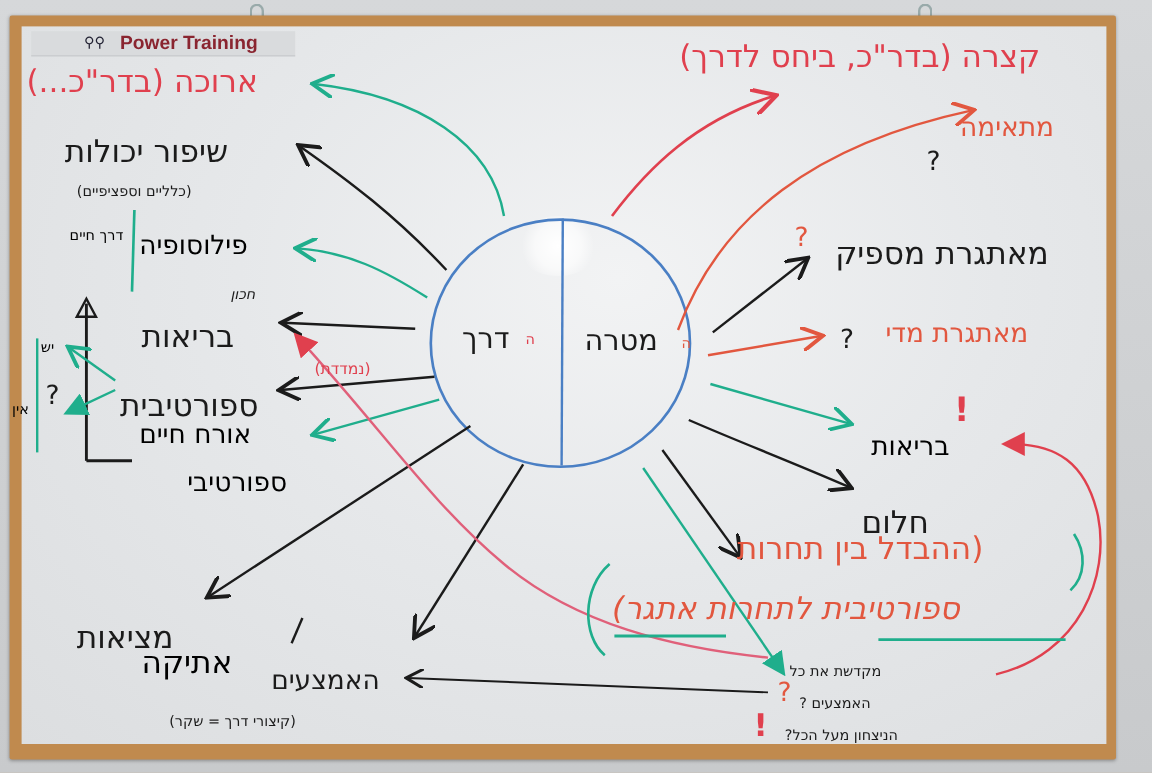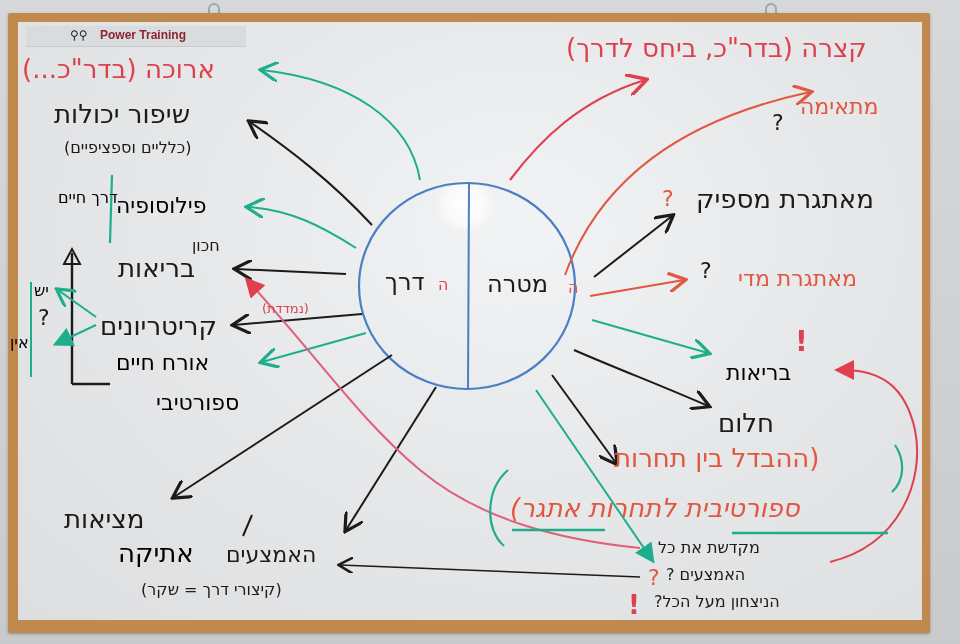--- a/index.html
+++ b/index.html
@@ -18,36 +18,36 @@
     position:absolute; left:18px; top:22px; width:904px; height:598px;
     background:radial-gradient(ellipse at 55% 35%, #f2f3f4 0%, #e6e8ea 45%, #dcdee0 100%);
   }
   .hook { position:absolute; top:3px; width:8px; height:10px; border:2px solid #9aa; border-bottom:none; border-radius:6px 6px 0 0; }
   .logo-strip {
     position:absolute; left:26px; top:26px; width:220px; height:20px;
     background:#d9dbdd; border-bottom:1px solid #c8cacc;
   }
   .logo-text {
     position:absolute; left:100px; top:28px; font-family:"Liberation Sans", sans-serif;
-    font-weight:bold; font-size:12px; color:#8a2530;
+    font-weight:bold; font-size:16px; color:#8a2530;
   }
   .logo-icon { position:absolute; left:70px; top:28px; font-size:12px; color:#223; }
   svg.lines { position:absolute; left:0; top:0; }
   .t {
     position:absolute; white-space:nowrap; direction:rtl;
     font-family:"DejaVu Sans", sans-serif; line-height:1;
   }
-  .black { color:#1b1b1b; }
+  .black { color:#1b1b1b;margin-top:13px; }
   .red { color:#e0404e; }
   .orange { color:#e2573f; }
   .green { color:#000000; }
   .center-word { font-size:24px; color:#1b1b1b; }
   .lg { font-size:26px; }
   .md { font-size:22px; }
-  .sm { font-size:16px; }
+  .sm { font-size:12px; }
   .xs { font-size:13px; }
   .q { position:absolute; font-size:22px; }
   .glare { position:absolute; left:430px; top:180px; width:70px; height:50px; border-radius:50%; background:radial-gradient(circle,#ffffff 0%,rgba(255,255,255,0.6) 45%,rgba(255,255,255,0) 70%); }
 </style>
 </head>
 <body>
 
 <div class="wall"></div>
 <div class="hook" style="left:208px;"></div>
 <div class="hook" style="left:765px;"></div>
@@ -129,24 +129,24 @@
 <span class="t center-word" style="left:385px; top:270px;">דרך</span>
 <span class="t red sm" style="left:438px; top:277px;">ה</span>
 <span class="t center-word" style="left:487px; top:272px;">מטרה</span>
 <span class="t orange sm" style="left:568px; top:280px;">ה</span>
 
 <span class="t red lg" style="left:22px; top:56px;">ארוכה (בדר"כ...)</span>
 <span class="t black lg" style="left:54px; top:101px;">שיפור יכולות</span>
 <span class="t black sm" style="left:64px; top:140px;">(כלליים וספציפיים)</span>
 <span class="t green md" style="left:116px; top:195px;">פילוסופיה</span>
 <span class="t green sm" style="left:58px; top:190px;">דרך חיים</span>
-<span class="t black sm" style="left:192px; top:238px;">חכון</span>
+<span class="t black sm" style="left:192px; top:226px;font-style:italic;">חכון</span>
 <span class="t black lg" style="left:118px; top:255px;">בריאות</span>
 <span class="t red xs" style="left:262px; top:302px;">(נמדדת)</span>
-<span class="t black lg" style="left:100px; top:313px;">קריטריונים</span>
+<span class="t black lg" style="left:100px; top:313px;">ספורטיבית</span>
 <span class="t green md" style="left:116px; top:352px;">אורח חיים</span>
 <span class="t green md" style="left:156px; top:392px;">ספורטיבי</span>
 <span class="t green sm" style="left:34px; top:283px;">יש</span>
 <span class="t green sm" style="left:10px; top:335px;">אין</span>
 <span class="q black" style="left:38px; top:305px;">?</span>
 <span class="t black lg" style="left:64px; top:506px;">מציאות</span>
 <span class="t black md" style="left:226px; top:544px;">האמצעים</span>
 <span class="t green lg" style="left:118px; top:540px;">אתיקה</span>
 <span class="t black sm" style="left:141px; top:582px;">(קיצורי דרך = שקר)</span>
 

